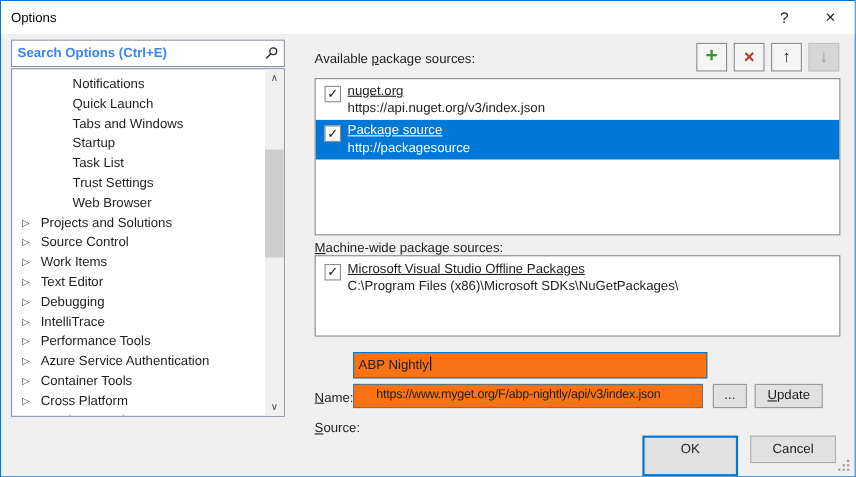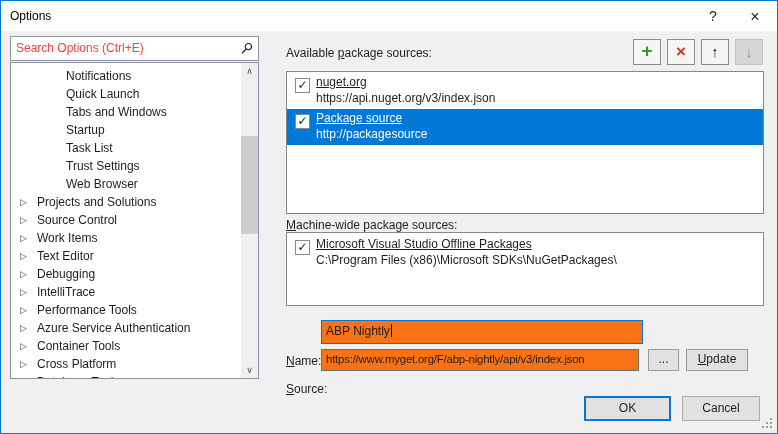--- a/index.html
+++ b/index.html
@@ -8,21 +8,21 @@
     background:#f0f0f0;border:1px solid #0078d7;overflow:hidden;
     font-family:"Liberation Sans","DejaVu Sans",sans-serif;font-size:12px;color:#1e1e1e;
   }
   
   .titlebar{position:absolute;left:0;top:0;right:0;height:30px;background:#ffffff;}
   .title{position:absolute;left:9px;top:8px;font-size:12px;color:#000;}
   .tb-help{position:absolute;right:50px;top:6px;width:28px;height:20px;text-align:center;font-size:14px;line-height:19px;color:#1e1e1e;cursor:default;}
   .tb-close{position:absolute;right:6px;top:5px;width:32px;height:22px;text-align:center;font-size:16px;line-height:21px;color:#1e1e1e;cursor:default;}
   
   .search-box{position:absolute;left:9px;top:35px;width:249px;height:25px;box-sizing:border-box;background:#fff;border:1px solid #8b95a3;}
-  .search-ph{position:absolute;left:5px;top:4px;color:#ef4444;}
+  .search-ph{position:absolute;left:5px;top:4px;color:#3b82f6;font-weight:bold;}
   .search-icon{position:absolute;right:5px;top:5px;}
   
   .tree{position:absolute;left:9px;top:61px;width:249px;height:317px;box-sizing:border-box;background:#fff;border:1px solid #8b95a3;overflow:hidden;padding-top:4px;}
   .tree-row{height:18px;line-height:18px;position:relative;padding-left:26px;white-space:nowrap;}
   .tree-row.child{padding-left:55px;}
   .expander{position:absolute;left:9px;top:0;font-size:9px;color:#3c3c3c;}
   .vscroll{position:absolute;right:0;top:0;bottom:0;width:17px;background:#f0f0f0;}
   .sb-up,.sb-down{position:absolute;left:0;right:0;text-align:center;height:16px;font-size:9px;color:#4d4d4d;line-height:16px;}
   .sb-up{top:0;}
   .sb-down{bottom:0;}
@@ -46,27 +46,27 @@
   .src-row.selected{background:#0078d7;color:#fff;}
   .cb{position:absolute;left:8px;top:5px;width:15px;height:15px;box-sizing:border-box;background:#fff;border:1px solid #8a8a8a;text-align:center;font-size:12px;line-height:13px;color:#1b1b1b;}
   .src-name{position:absolute;left:29px;top:2px;white-space:nowrap;text-decoration:underline;}
   .src-url{position:absolute;left:29px;top:18px;white-space:nowrap;}
   
   .fld-label{position:absolute;white-space:nowrap;margin-top:28px;}
   .lbl-name{left:285px;top:325px;}
   .lbl-source{left:285px;top:353px;}
   .txt-input{position:absolute;box-sizing:border-box;background:#f97316;white-space:nowrap;overflow:hidden;}
   .name-input{left:320px;top:319px;width:322px;height:24px;border:1px solid #0078d7;line-height:21px;padding-left:4px;}
-  .source-input{left:320px;top:348px;width:318px;height:22px;border:1px solid #707070;line-height:19px;padding-left:4px;font-size:11.4px;letter-spacing:-0.2px;}
+  .source-input{left:320px;top:348px;width:318px;height:22px;border:1px solid #707070;line-height:19px;padding-left:20px;font-size:11.4px;letter-spacing:-0.2px;}
   .caret{display:inline-block;width:1px;height:13px;background:#000;vertical-align:-2px;margin-left:1px;}
   
   .btn{position:absolute;box-sizing:border-box;background:#e1e1e1;border:1px solid #adadad;text-align:center;cursor:default;}
   .btn-browse{left:647px;top:348px;width:31px;height:22px;line-height:19px;border-color:#999;}
   .btn-update{left:685px;top:348px;width:62px;height:22px;line-height:19px;border-color:#999;}
-  .btn-ok{left:583px;top:395px;width:87px;height:25px;line-height:20px;border:2px solid #0078d7;}
+  .btn-ok{left:583px;top:395px;width:87px;height:37px;line-height:20px;border:2px solid #0078d7;}
   .btn-cancel{left:681px;top:395px;width:78px;height:25px;line-height:22px;}
   .grip{position:absolute;right:3px;bottom:3px;}
 </style>
 </head>
 <body>
 
 <div class="dialog">
 
   <div class="titlebar">
     <span class="title">Options</span>

